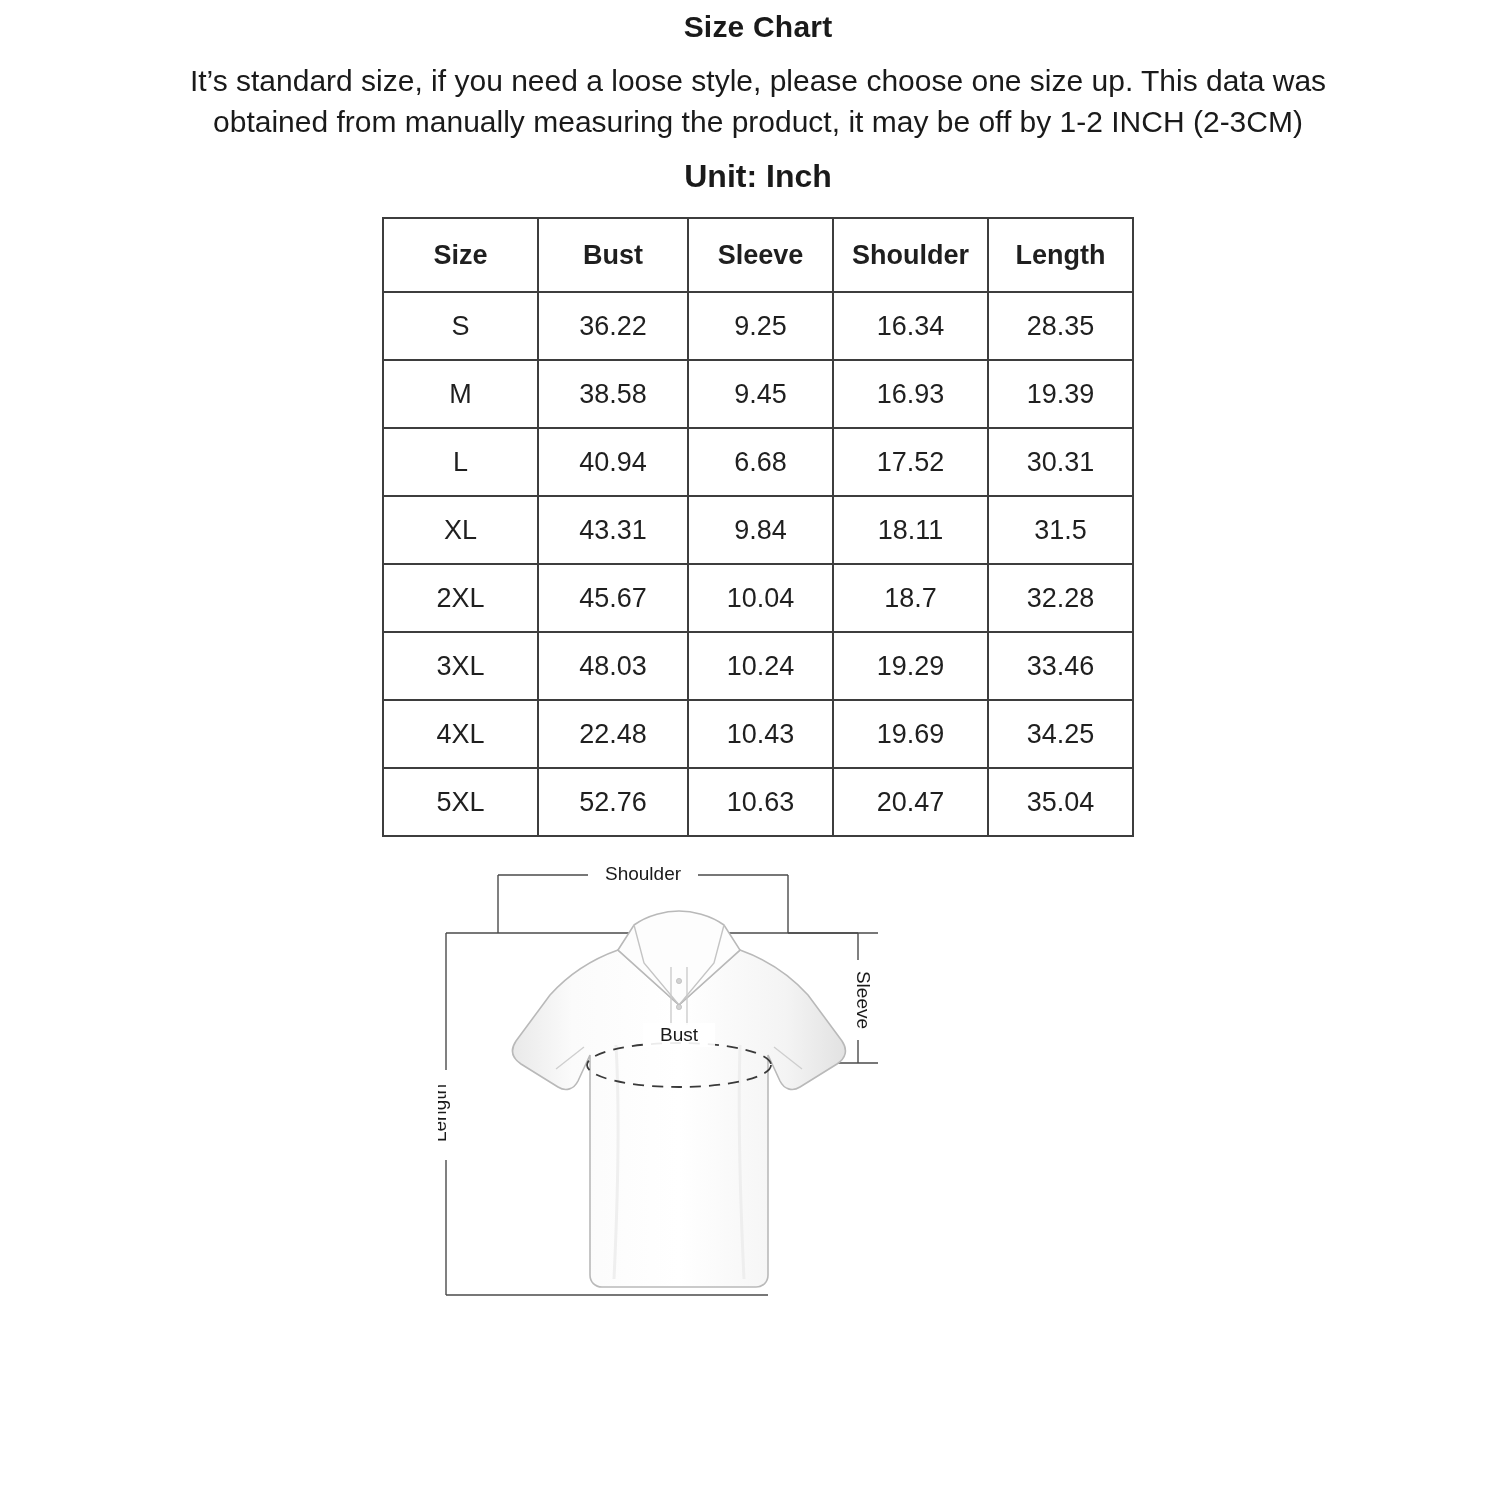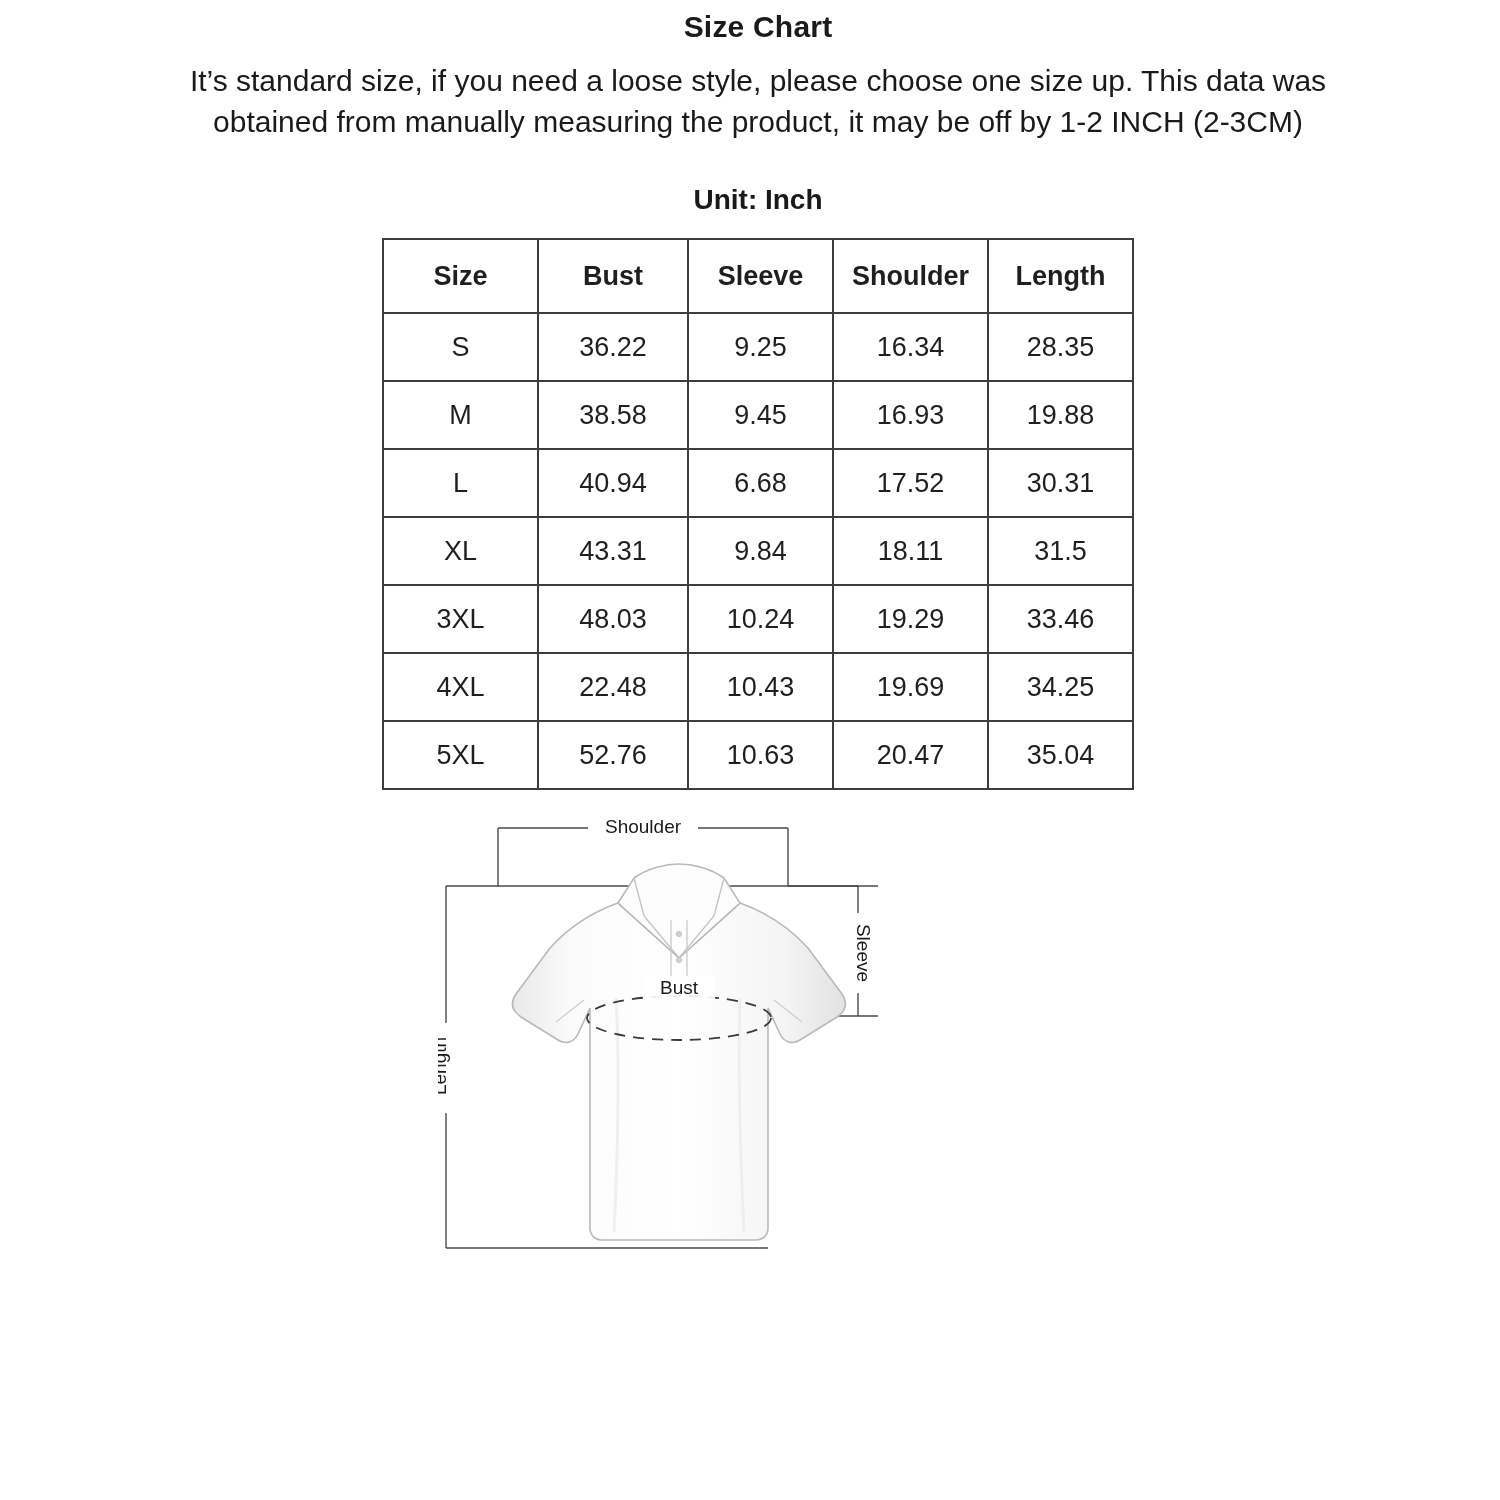--- a/index.html
+++ b/index.html
@@ -32,22 +32,22 @@
   }
   .intro {
     margin-top: 16px;
     font-size: 30px;
     line-height: 1.37;
     text-align: center;
     width: 1180px;
     font-weight: 400;
   }
   .unit {
-    margin-top: 42px;
-    font-size: 28px;
+    margin-top: 16px;
+    font-size: 32px;
     font-weight: bold;
   }
   table.size-table {
     margin-top: 22px;
     border-collapse: collapse;
     width: 740px;
     table-layout: fixed;
   }
   table.size-table td, table.size-table th {
     border: 2px solid #3d3d3d;
@@ -123,35 +123,42 @@
         <td>36.22</td>
         <td>9.25</td>
         <td>16.34</td>
         <td>28.35</td>
       </tr>
       <tr>
         <td>M</td>
         <td>38.58</td>
         <td>9.45</td>
         <td>16.93</td>
-        <td>19.88</td>
+        <td>19.39</td>
       </tr>
       <tr>
         <td>L</td>
         <td>40.94</td>
         <td>6.68</td>
         <td>17.52</td>
         <td>30.31</td>
       </tr>
       <tr>
         <td>XL</td>
         <td>43.31</td>
         <td>9.84</td>
         <td>18.11</td>
         <td>31.5</td>
+      </tr>
+      <tr>
+        <td>2XL</td>
+        <td>45.67</td>
+        <td>10.04</td>
+        <td>18.7</td>
+        <td>32.28</td>
       </tr>
       <tr>
         <td>3XL</td>
         <td>48.03</td>
         <td>10.24</td>
         <td>19.29</td>
         <td>33.46</td>
       </tr>
       <tr>
         <td>4XL</td>

